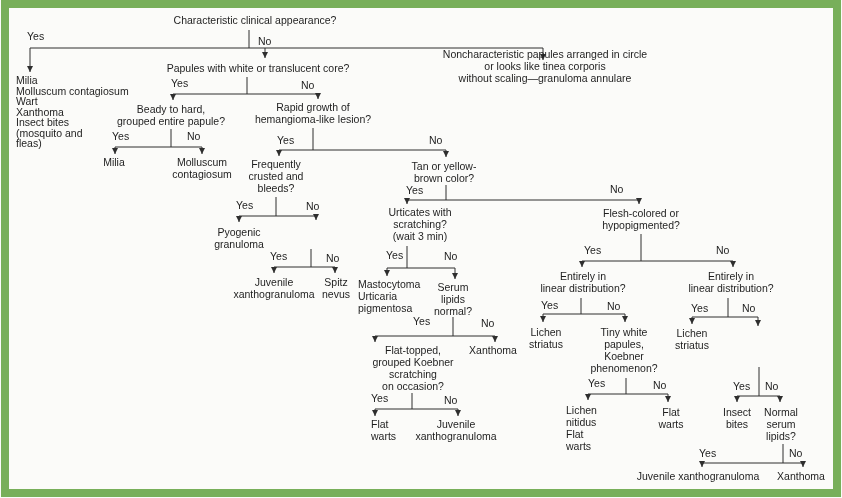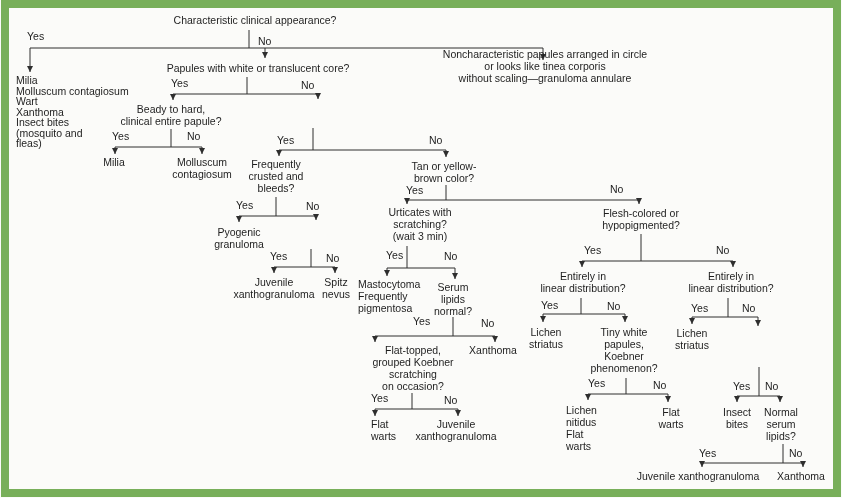--- a/index.html
+++ b/index.html
@@ -101,27 +101,29 @@
  fleas)</div>
   <div class="node" style="left:545px;top:48px">Noncharacteristic papules arranged in circle
 or looks like tinea corporis
 without scaling—granuloma annulare</div>
 
   <div class="node" style="left:258px;top:62px">Papules with white or translucent core?</div>
   <div class="yn" style="left:171px;top:78px">Yes</div>
   <div class="yn" style="left:301px;top:80px">No</div>
 
   <div class="node" style="left:171px;top:103px">Beady to hard,
-clinical entire papule?</div>
+grouped entire papule?</div>
   <div class="yn" style="left:112px;top:131px">Yes</div>
   <div class="yn" style="left:187px;top:131px">No</div>
   <div class="node" style="left:114px;top:156px">Milia</div>
   <div class="node" style="left:202px;top:156px">Molluscum
 contagiosum</div>
 
+  <div class="node" style="left:313px;top:101px">Rapid growth of
+hemangioma-like lesion?</div>
   <div class="yn" style="left:277px;top:135px">Yes</div>
   <div class="yn" style="left:429px;top:135px">No</div>
 
   <div class="node" style="left:276px;top:158px">Frequently
 crusted and
 bleeds?</div>
   <div class="yn" style="left:236px;top:200px">Yes</div>
   <div class="yn" style="left:306px;top:201px">No</div>
   <div class="node" style="left:239px;top:226px">Pyogenic
 granuloma</div>
@@ -137,21 +139,21 @@
 brown color?</div>
   <div class="yn" style="left:406px;top:185px">Yes</div>
   <div class="yn" style="left:610px;top:184px">No</div>
 
   <div class="node" style="left:420px;top:206px">Urticates with
 scratching?
 (wait 3 min)</div>
   <div class="yn" style="left:386px;top:250px">Yes</div>
   <div class="yn" style="left:444px;top:251px">No</div>
   <div class="node left" style="left:358px;top:278px">Mastocytoma
-Frequently
+Urticaria
  pigmentosa</div>
 
   <div class="node" style="left:453px;top:281px">Serum
 lipids
 normal?</div>
   <div class="yn" style="left:413px;top:316px">Yes</div>
   <div class="yn" style="left:481px;top:318px">No</div>
   <div class="node" style="left:493px;top:344px">Xanthoma</div>
 
   <div class="node" style="left:413px;top:344px">Flat-topped,

